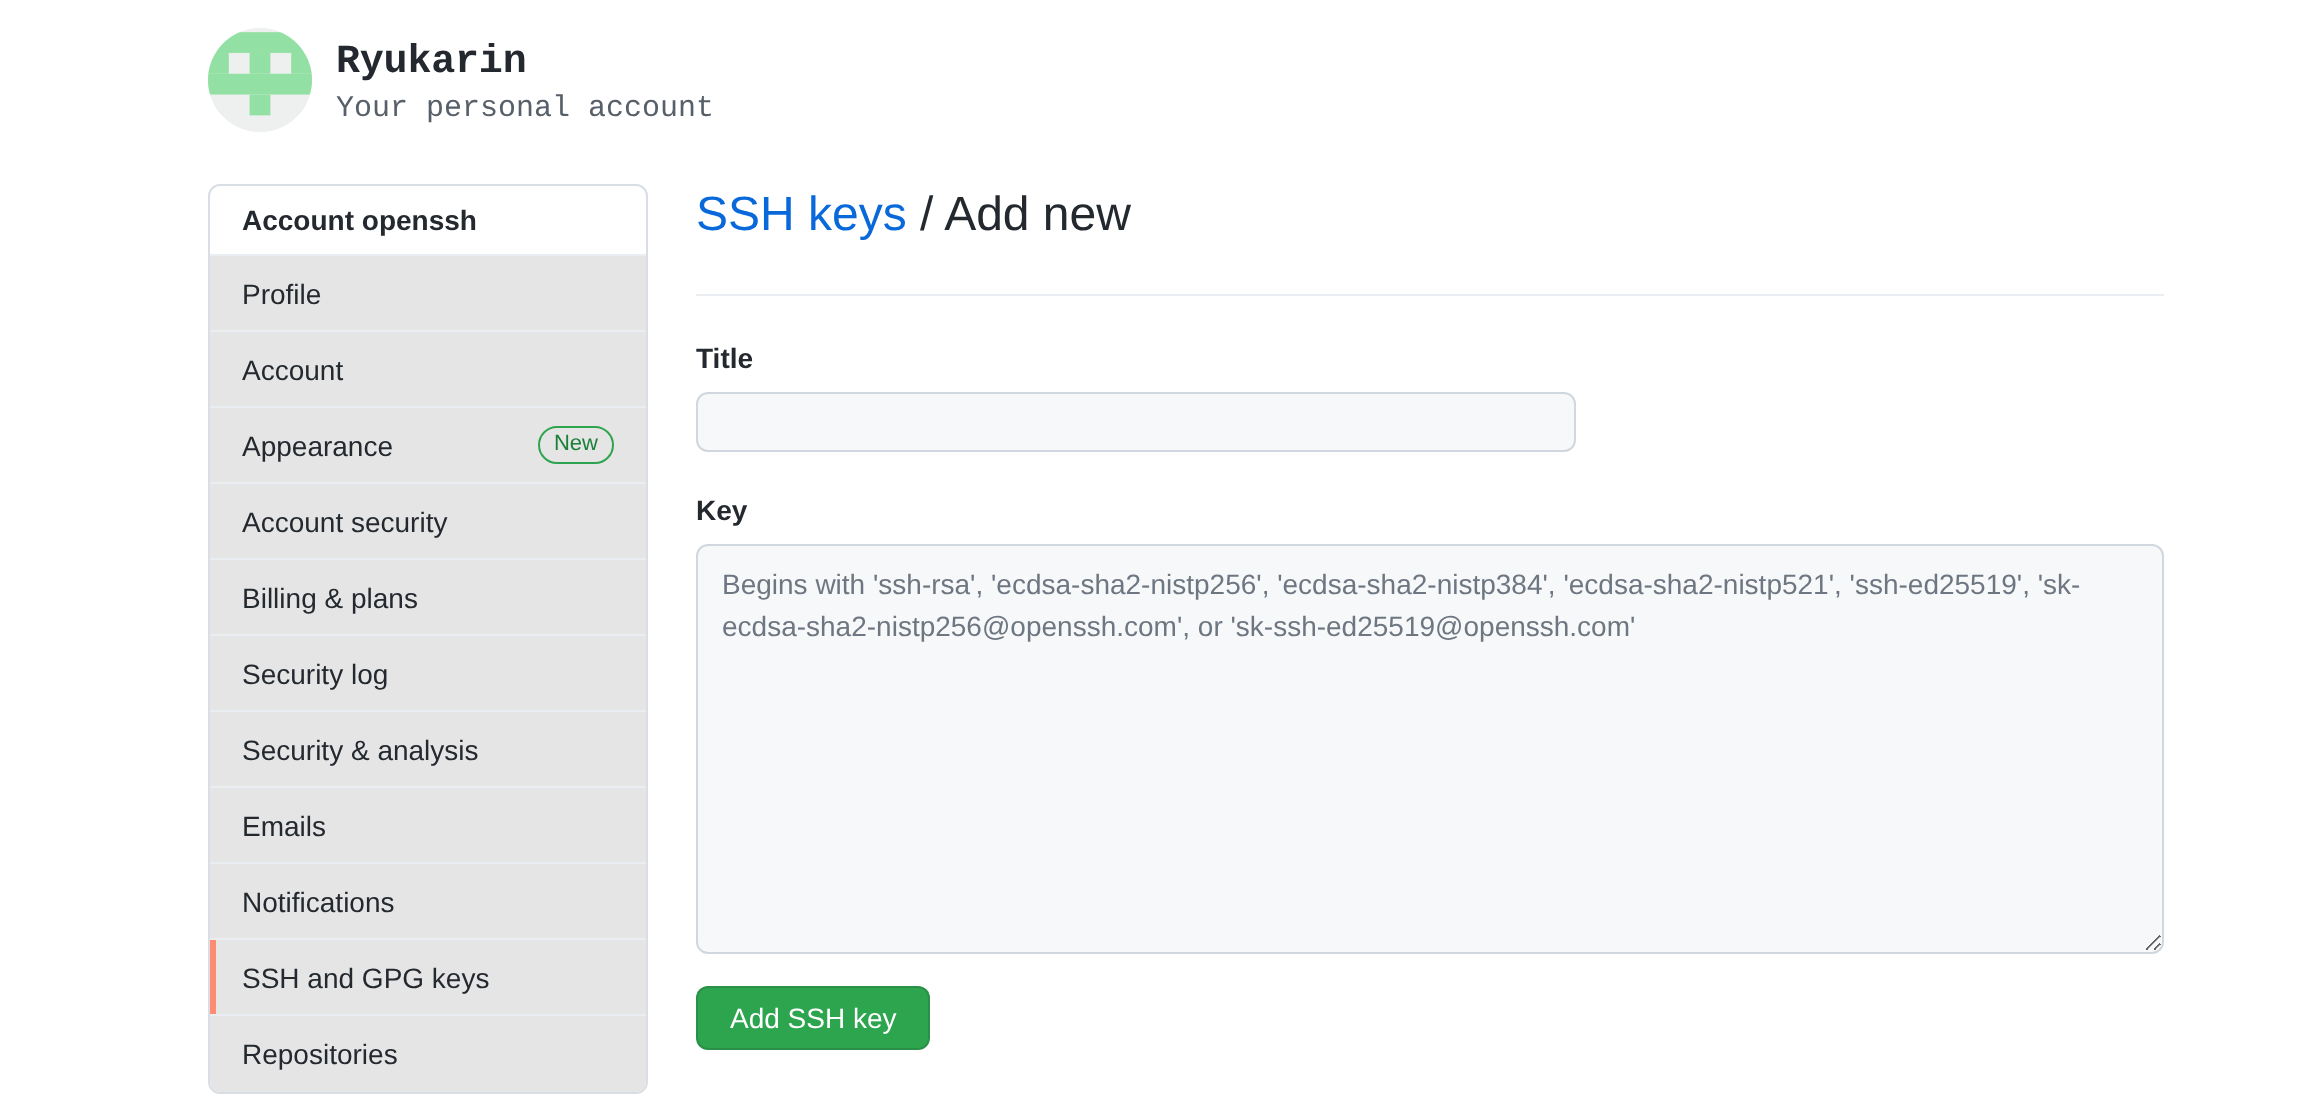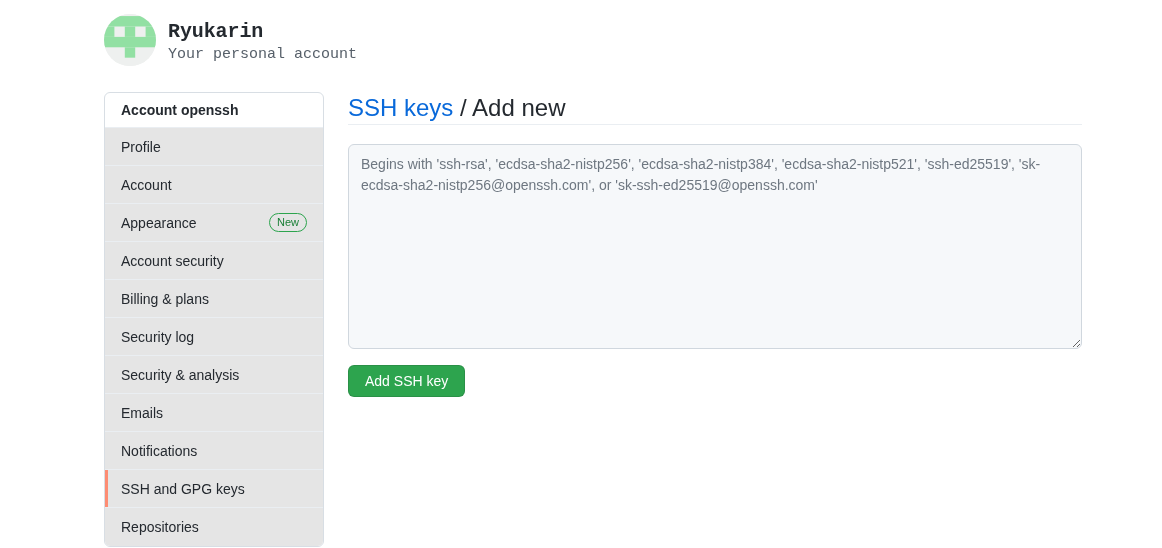--- a/index.html
+++ b/index.html
@@ -79,21 +79,21 @@
   .badge-new {
     font-size: 11px; color: #1a7f37; font-weight: normal;
     border: 1px solid #2da44e; border-radius: 2em;
     padding: 1px 7px 2px; line-height: 14px;
   }
 
   
   .main { position: absolute; left: 348px; top: 92px; width: 734px; }
   .main-title {
     font-size: 24px; font-weight: normal; color: #24292f;
-    line-height: 32px; padding-bottom: 0;
+    line-height: 32px; padding-bottom: 23px;
     border-bottom: 1px solid #eaeef2;
     margin: 0;
   }
   .main-title a {
     color: #0969da; text-decoration: none; cursor: pointer;
   }
   .main-title .sep { color: #24292f; }
 
   .field-label {
     font-size: 14px; font-weight: bold; color: #24292f;
@@ -203,21 +203,26 @@
       <span class="side-item-label">Repositories</span>
     </div>
   </nav>
 
   <div class="main">
 
     <h2 class="main-title">
       <a href="#">SSH keys</a><span class="sep"> / </span><span class="sep">Add new</span>
     </h2>
 
+    <div class="title-group">
+      <label class="field-label">Title</label>
+      <input class="title-input" type="text" value="" style="">
+    </div>
 
     <div class="key-group">
+      <label class="field-label">Key</label>
       <textarea class="key-input" placeholder="Begins with 'ssh-rsa', 'ecdsa-sha2-nistp256', 'ecdsa-sha2-nistp384', 'ecdsa-sha2-nistp521', 'ssh-ed25519', 'sk-ecdsa-sha2-nistp256@openssh.com', or 'sk-ssh-ed25519@openssh.com'" style=""></textarea>
     </div>
 
     <button class="submit-btn">Add SSH key</button>
   </div>
 
 </div>
 
 </body></html>

